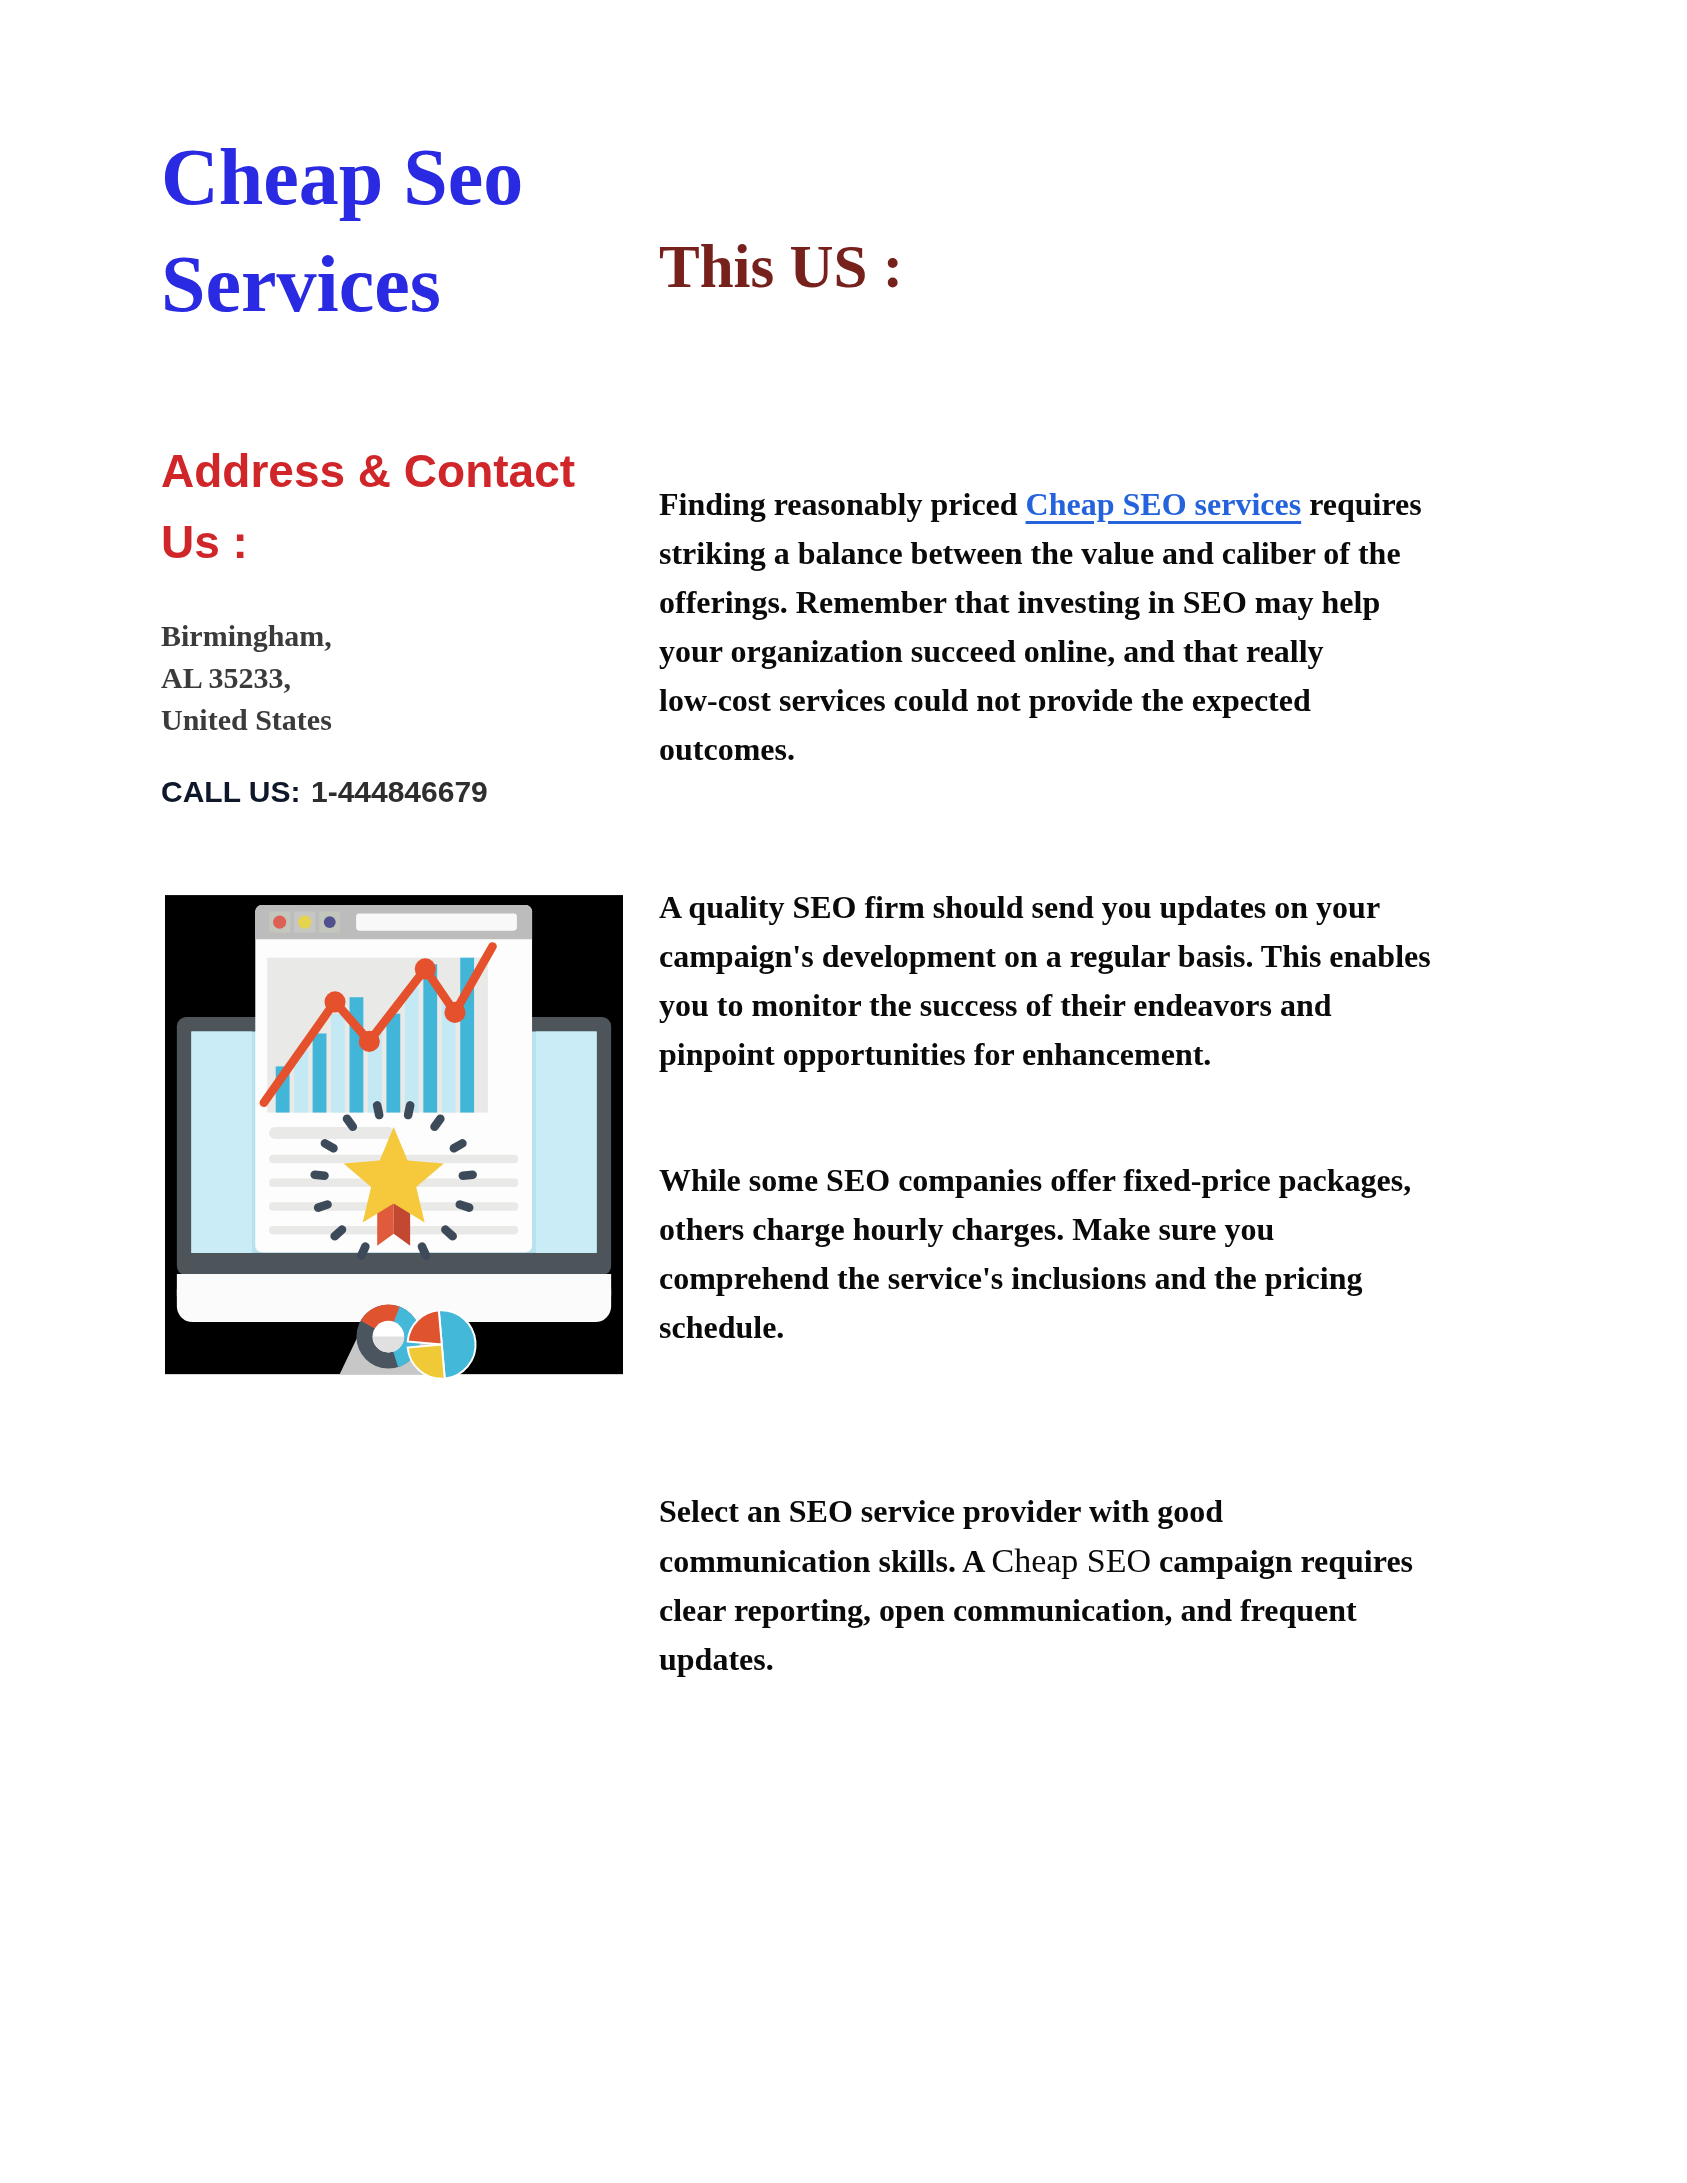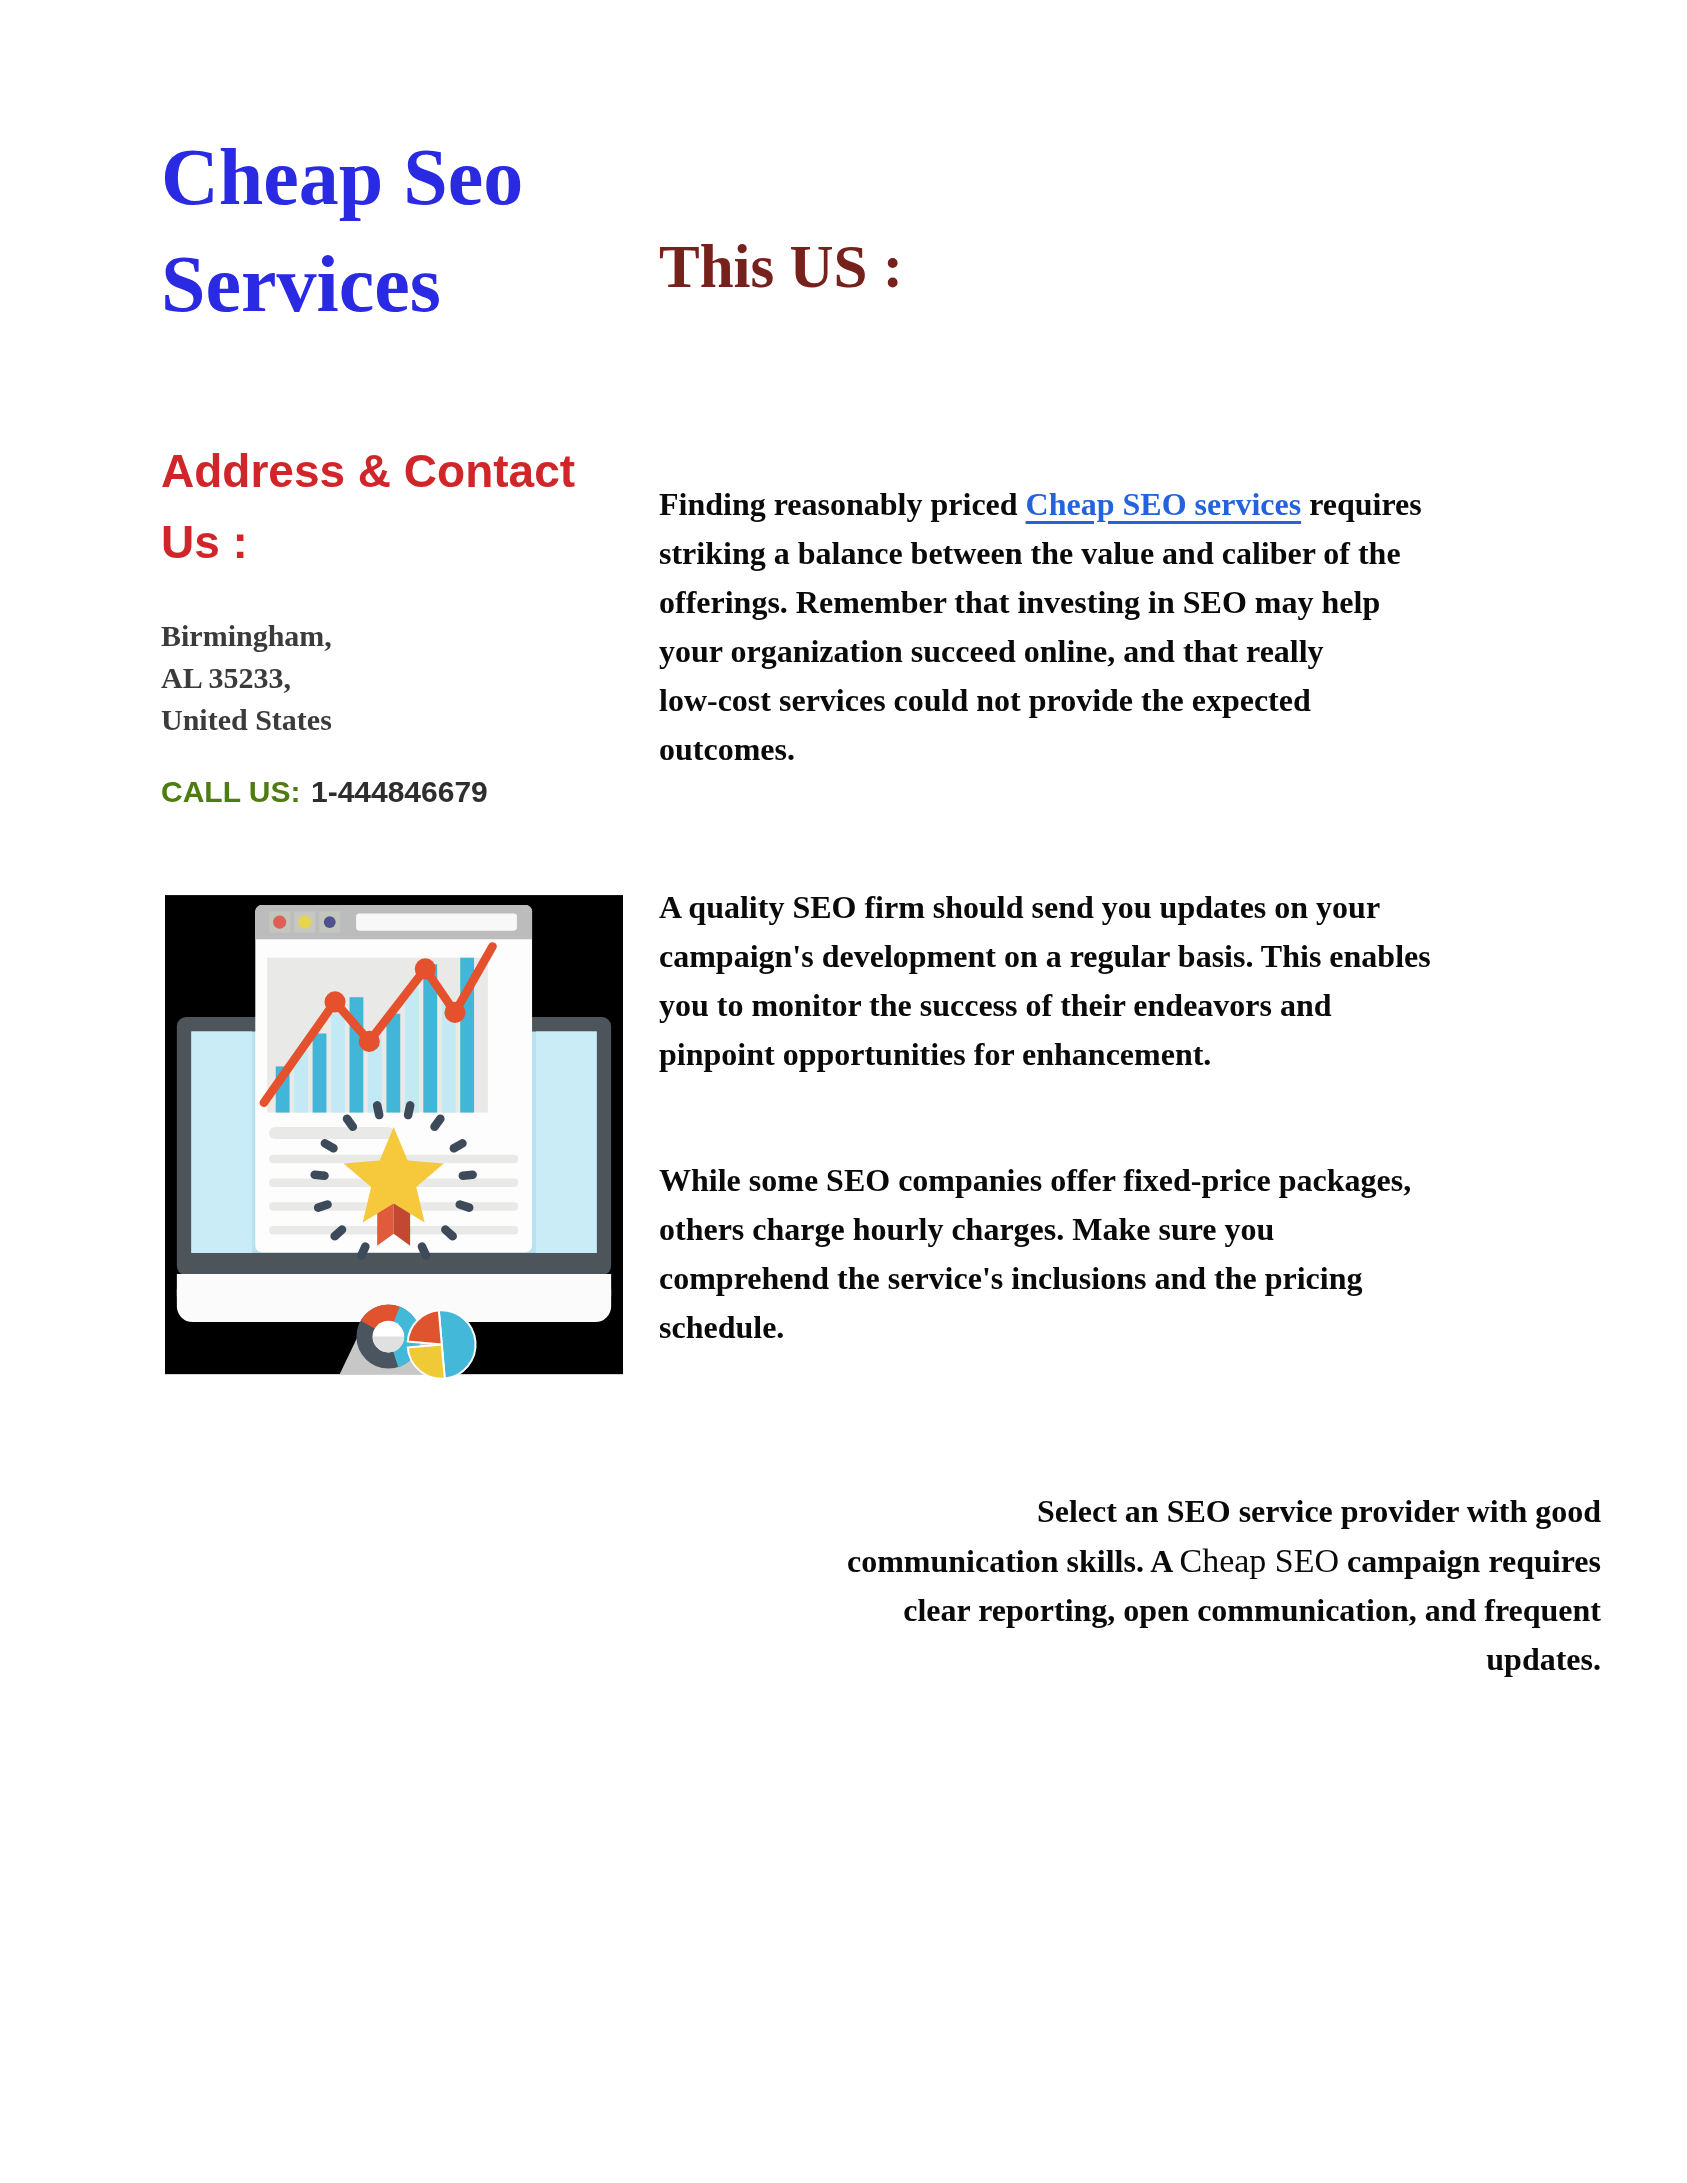--- a/index.html
+++ b/index.html
@@ -49,40 +49,40 @@
     color:#3b3b3b;
     white-space:pre-line;
   }
   .call-line{
     left:161px; top:775px;
     font-family:"Liberation Sans", sans-serif;
     font-weight:bold;
     font-size:30px;
     white-space:nowrap;
   }
-  .call-label{color:#4d7c0f; margin-right:10.5px;margin-top:17px;}
+  .call-label{color:#0f172a; margin-right:10.5px;margin-top:17px;}
   .call-number{color:#2e2e2e;}
 
   .illustration{
     left:165px; top:895px; width:458px; height:501px;
   }
 
   .para{
     left:659px; width:942px;
     font-family:"Liberation Serif", serif;
     font-weight:bold;
     font-size:32px;
     line-height:49px;
     color:#0a0a0a;
     white-space:pre-line;
   }
   .para-1{top:448px;}
   .para-2{top:851px;}
   .para-3{top:1124px;}
-  .para-4{top:1455px;text-align:right;}
+  .para-4{top:1455px;}
 
   .doc-link{
     color:#2563dd;
     text-decoration:underline;
     text-decoration-thickness:3.3px;
     text-underline-offset:6px;
     cursor:pointer;
   }
   .brand-span{
     font-weight:400;

